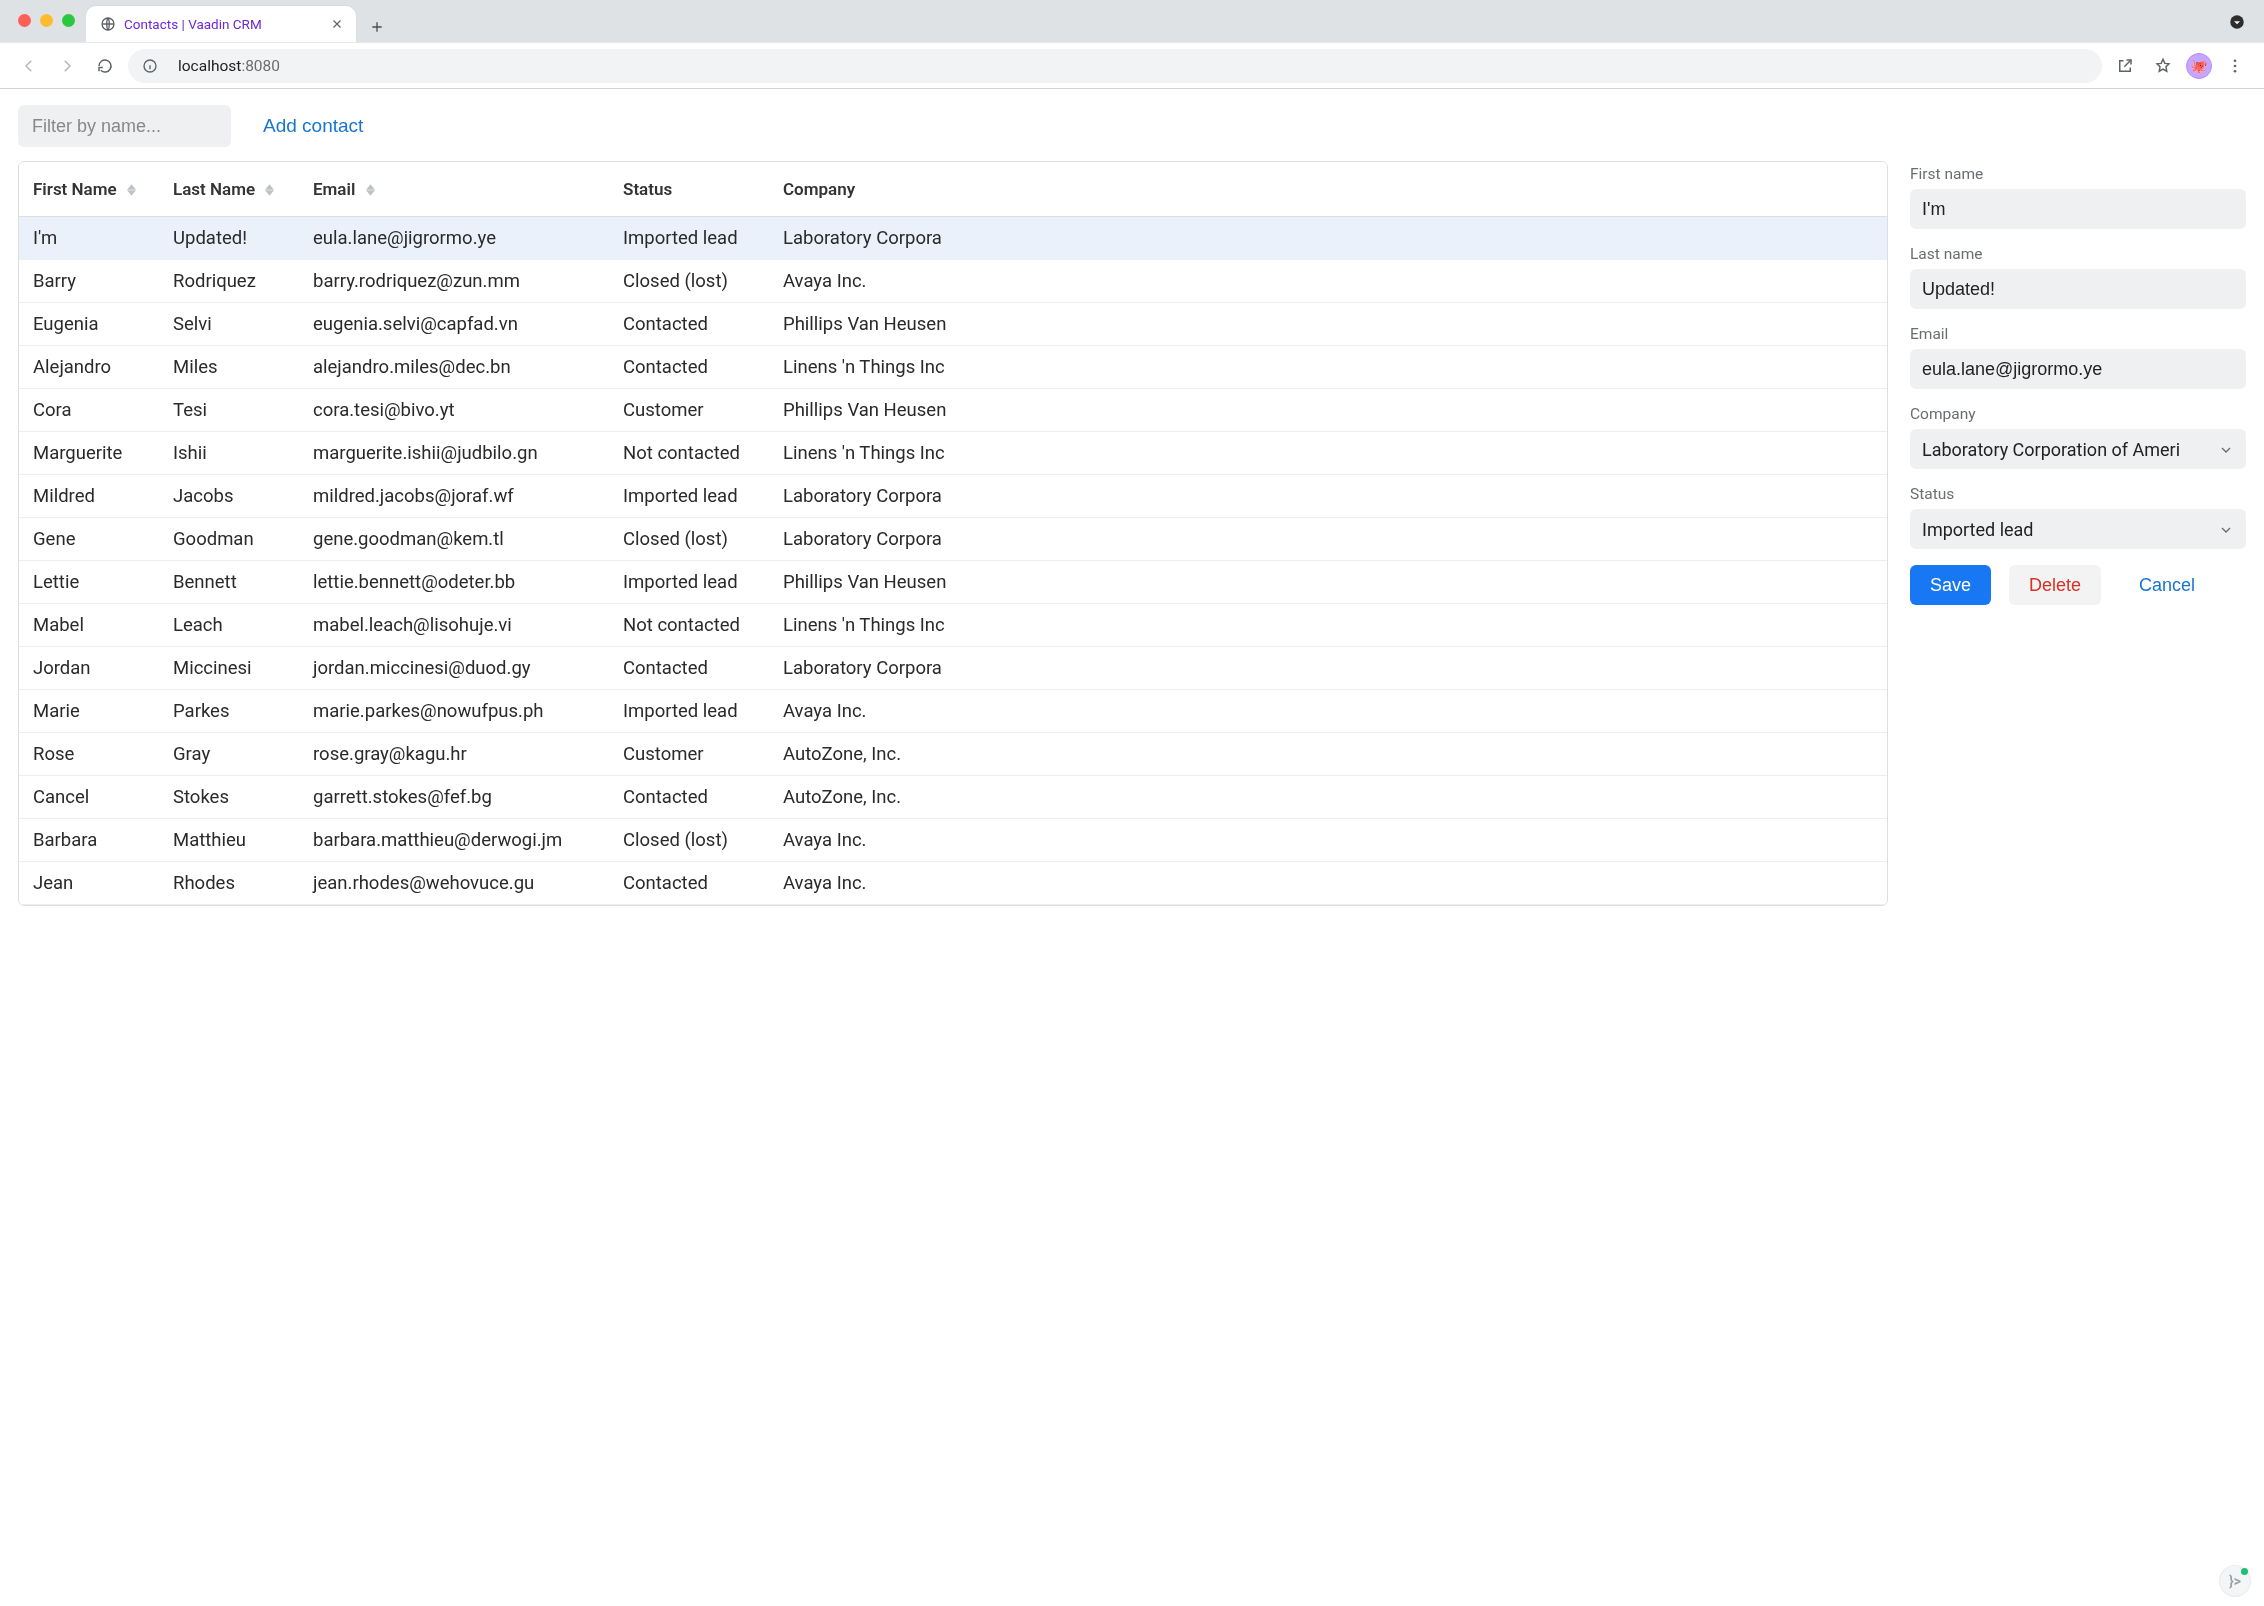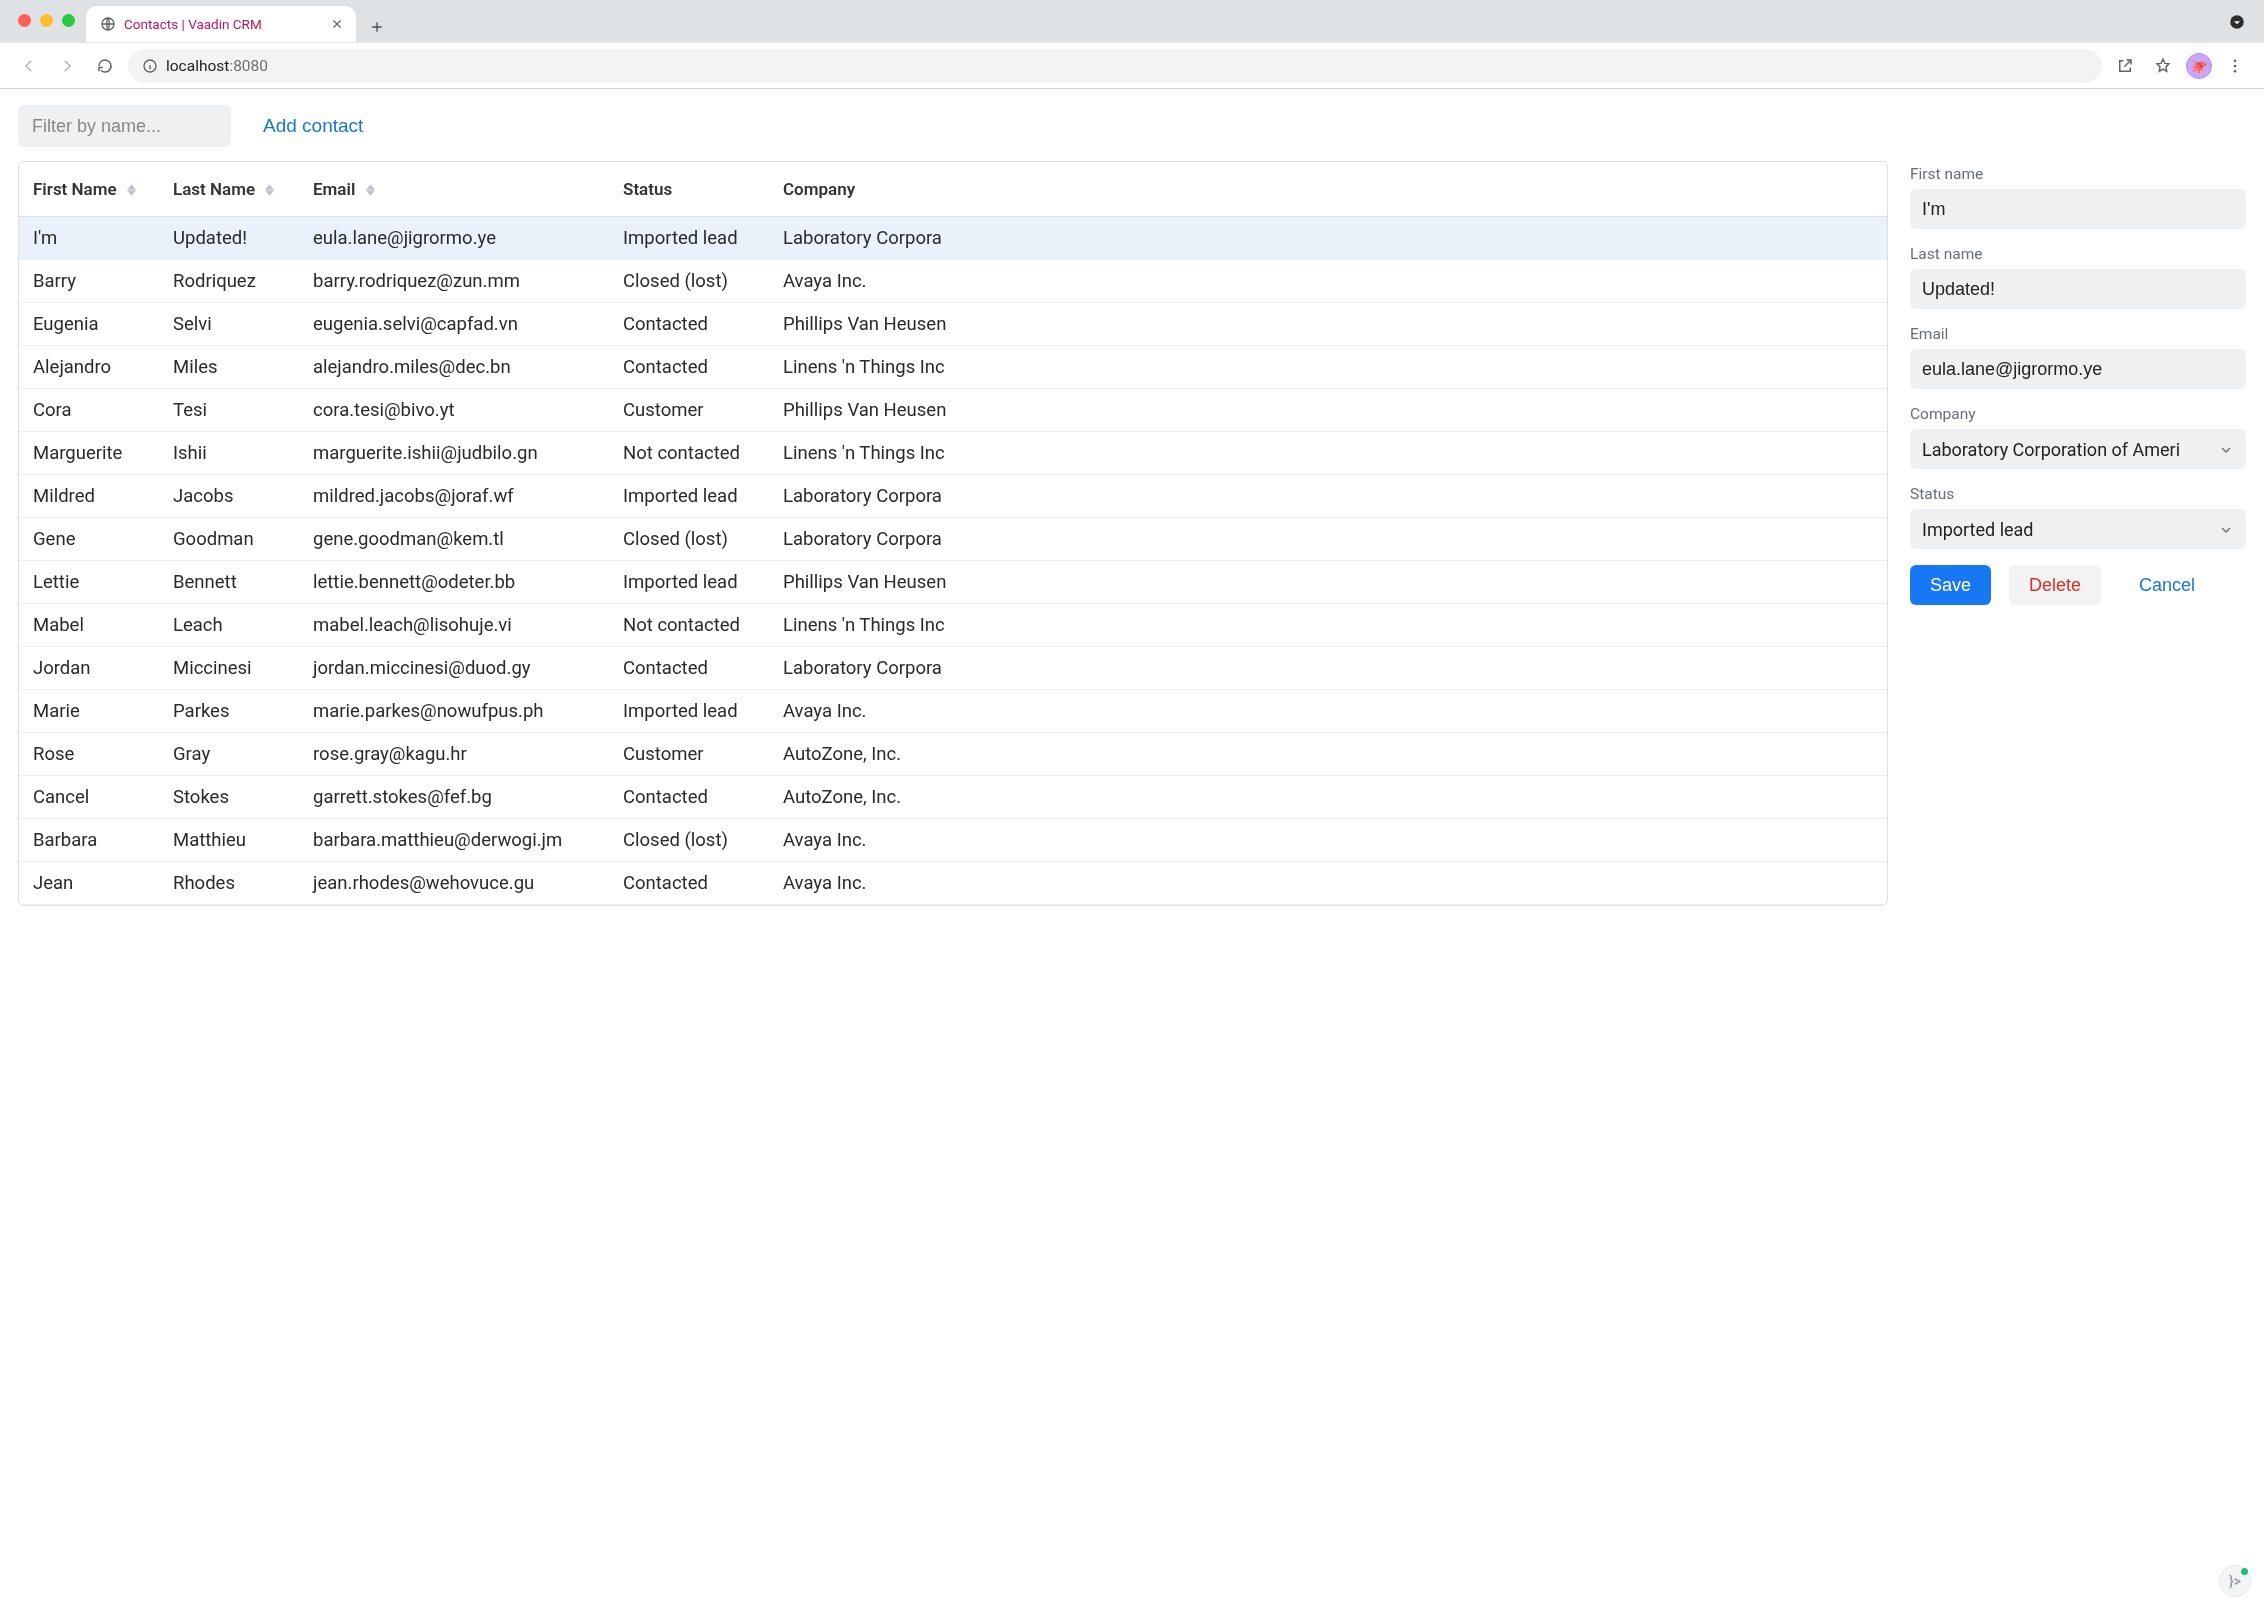--- a/index.html
+++ b/index.html
@@ -4,29 +4,29 @@
 <style>
   * { box-sizing: border-box; margin: 0; padding: 0; }
   html, body { width: 100%; height: 100%; font-family: -apple-system, BlinkMacSystemFont, "Segoe UI", Roboto, Helvetica, Arial, sans-serif; font-size: 16px; color: #1a1a1a; background: #fff; }
   .browser-chrome { background: #dfe2e5; border-bottom: 1px solid #cfd3d7; }
   .tab-strip { display: flex; align-items: flex-end; height: 42px; padding: 6px 10px 0 86px; position: relative; }
   .traffic-lights { position: absolute; left: 18px; top: 14px; display: flex; gap: 9px; }
   .traffic-light { width: 13px; height: 13px; border-radius: 50%; }
   .tl-red { background: #ff5f57; }
   .tl-yellow { background: #febc2e; }
   .tl-green { background: #28c840; }
-  .tab { display: flex; align-items: center; gap: 8px; background: #fff; border-radius: 10px 10px 0 0; padding: 8px 12px 8px 14px; width: 270px; height: 36px; font-size: 13.5px; color: #be185d; box-shadow: 0 -1px 2px rgba(0,0,0,.04); }
+  .tab { display: flex; align-items: center; gap: 8px; background: #fff; border-radius: 10px 10px 0 0; padding: 8px 12px 8px 14px; width: 270px; height: 36px; font-size: 13.5px; color: #6d28d9; box-shadow: 0 -1px 2px rgba(0,0,0,.04); }
   .tab .globe { width: 16px; height: 16px; color: #5f6368; flex: 0 0 auto; }
   .tab .title { flex: 1 1 auto; white-space: nowrap; overflow: hidden; text-overflow: ellipsis; }
   .tab .close { width: 14px; height: 14px; color: #5f6368; flex: 0 0 auto; }
   .new-tab { width: 30px; height: 30px; display: flex; align-items: center; justify-content: center; color: #4d4d4d; margin-left: 6px; border-radius: 50%; }
   .toolbar { display: flex; align-items: center; gap: 8px; height: 46px; padding: 0 14px; background: #fff; border-top: 1px solid #e6e8eb; }
   .tb-btn { width: 30px; height: 30px; display: flex; align-items: center; justify-content: center; color: #5f6368; border-radius: 50%; }
   .tb-btn.disabled { opacity: .45; }
-  .omnibox { flex: 1 1 auto; height: 34px; background: #f1f3f4; border-radius: 18px; display: flex; align-items: center; padding: 0 14px; color: #202124; font-size: 15.5px; gap: 8px; }
+  .omnibox { flex: 1 1 auto; height: 34px; background: #f1f3f4; border-radius: 18px; display: flex; align-items: center; padding: 0 14px; color: #202124; font-size: 15.5px; gap: 20px; }
   .omnibox .info-icon { width: 16px; height: 16px; color: #5f6368; }
   .omnibox .url .host { color: #202124; }
   .omnibox .url .port { color: #6d6d6d; }
   .avatar { width: 26px; height: 26px; border-radius: 50%; background: #c7a6ff; border: 1px solid #b38dff; display: flex; align-items: center; justify-content: center; font-size: 14px; }
   .dropdown-indicator { position: absolute; right: 18px; top: 13px; width: 18px; height: 18px; color: #2d2d2d; }
 
   
   .page { padding: 16px 18px 0 18px; }
   .top-controls { display: flex; align-items: center; gap: 18px; margin-bottom: 14px; }
   .filter-input { width: 213px; height: 42px; background: #eef0f2; border: none; border-radius: 6px; padding: 0 14px; font-size: 18px; color: #2a2a2a; }

